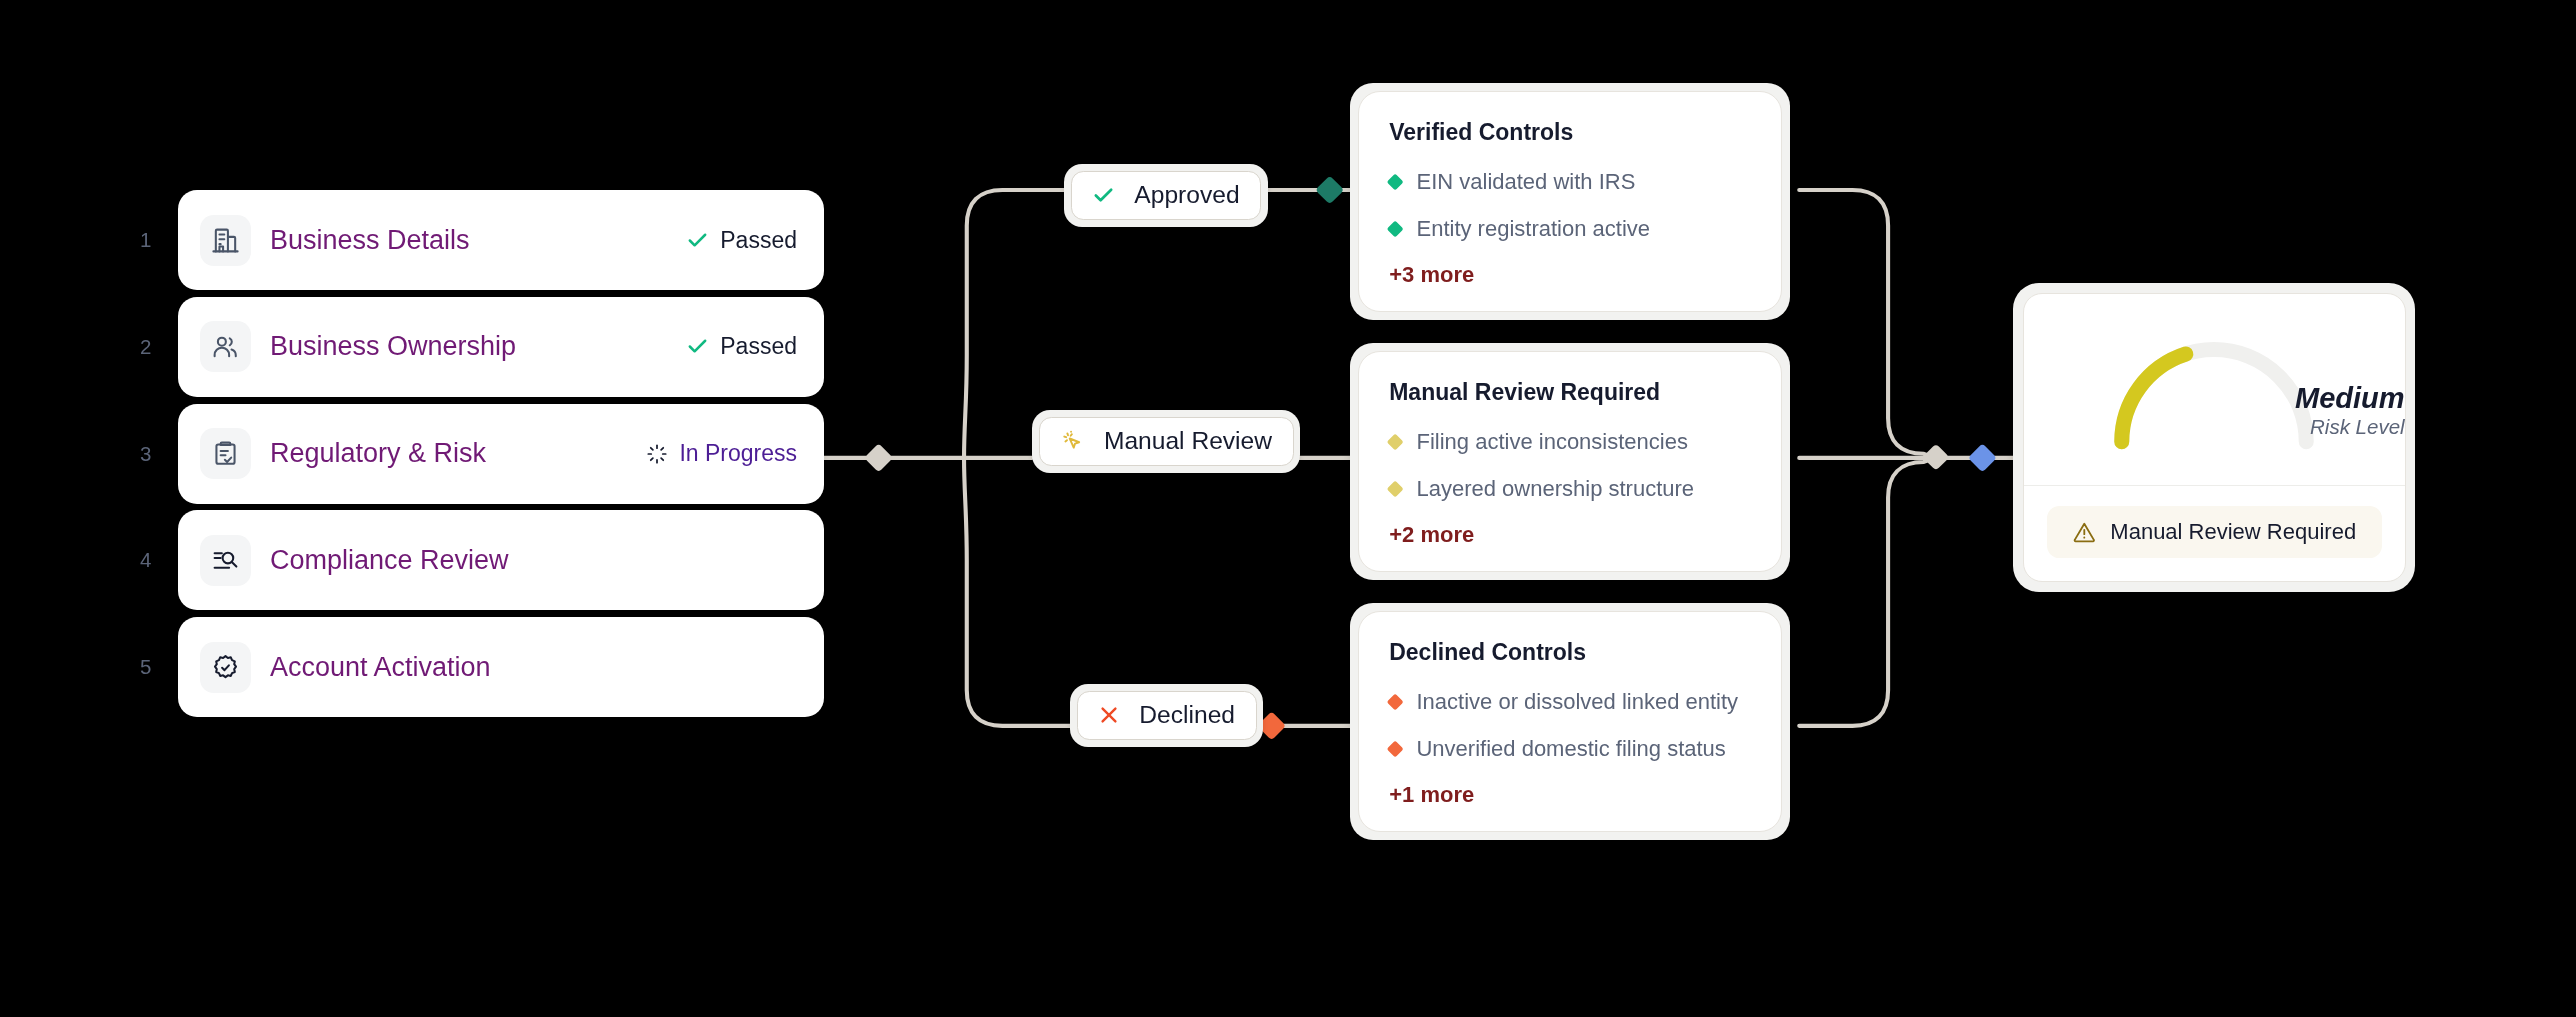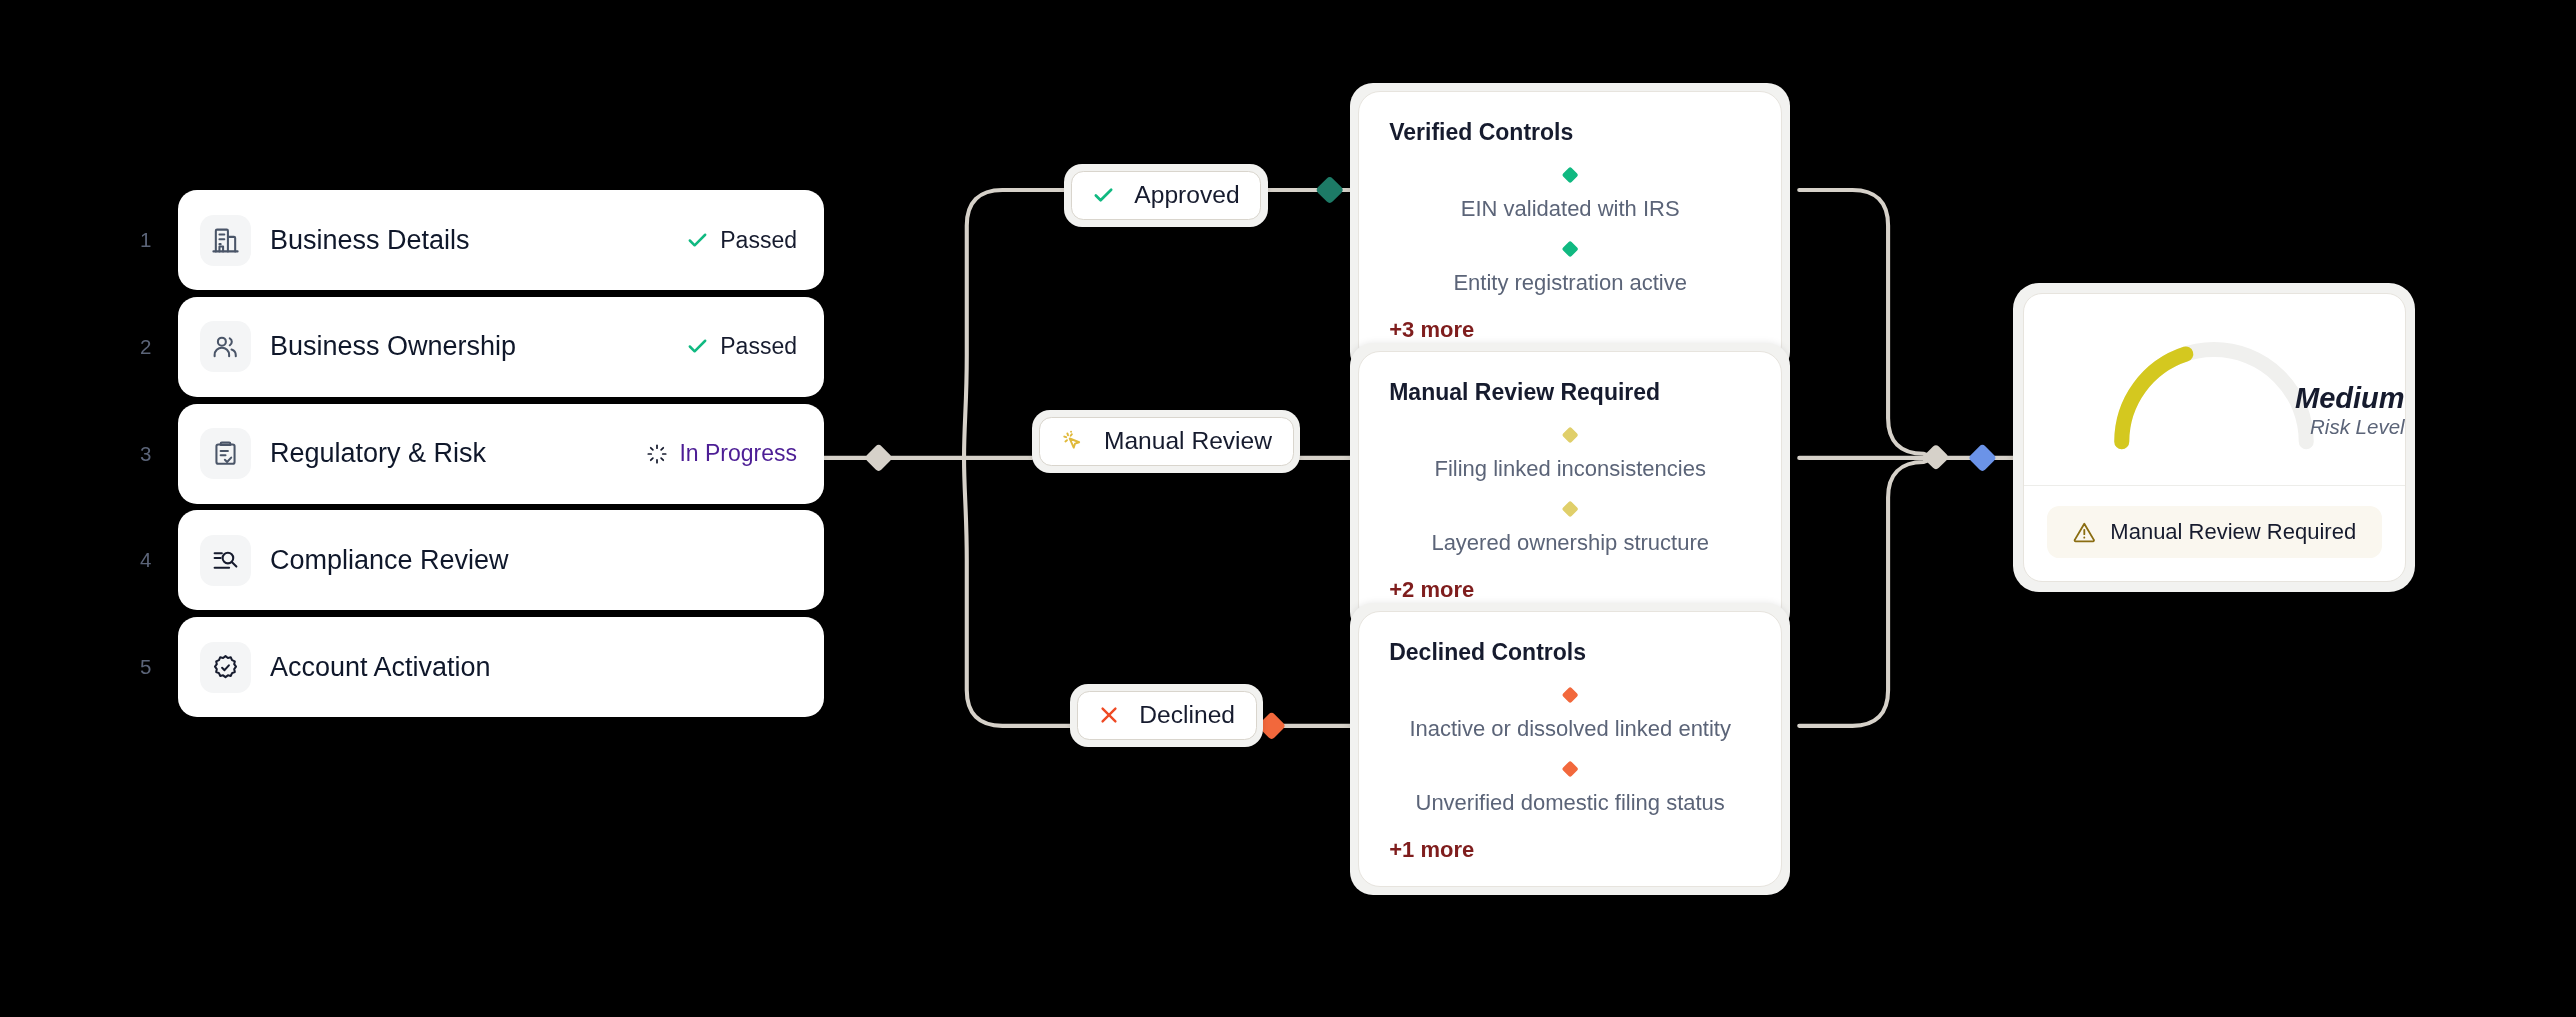--- a/index.html
+++ b/index.html
@@ -74,21 +74,21 @@
     background: #f4f5f6;
     display: flex;
     align-items: center;
     justify-content: center;
   }
   .step-icon-box svg { display: block; }
 
   .step-label {
     margin-left: 19px;
     font-size: 27px;
-    color: #0f172a;
+    color: #701a75;
     white-space: nowrap;
   }
 
   .step-status {
     margin-left: auto;
     display: flex;
     align-items: center;
     gap: 11px;
     font-size: 23px;
     white-space: nowrap;
@@ -146,21 +146,20 @@
     margin-bottom: 23px;
   }
   .detail-item {
     display: flex;
     align-items: center;
     gap: 15px;
     margin-bottom: 20.5px;
     font-size: 22px;
     color: #5b6478;
     white-space: nowrap;
-    flex-direction: column;
   }
   .bullet {
     width: 12.3px; height: 12.3px;
     flex: 0 0 12.3px;
     transform: rotate(45deg);
     border-radius: 2.1px;
   }
   .detail-more {
     font-size: 22px;
     font-weight: bold;
@@ -428,21 +427,21 @@
       </div>
       <div class="detail-more">+3 more</div>
     </div>
   </div>
 
   <div class="detail-wrap" id="card-manual">
     <div class="detail-card">
       <div class="detail-title">Manual Review Required</div>
       <div class="detail-item">
         <span class="bullet" style="background:#e0cf6a"></span>
-        <span>Filing linked inconsistencies</span>
+        <span>Filing active inconsistencies</span>
       </div>
       <div class="detail-item">
         <span class="bullet" style="background:#e0cf6a"></span>
         <span>Layered ownership structure</span>
       </div>
       <div class="detail-more">+2 more</div>
     </div>
   </div>
 
   <div class="detail-wrap" id="card-declined">

